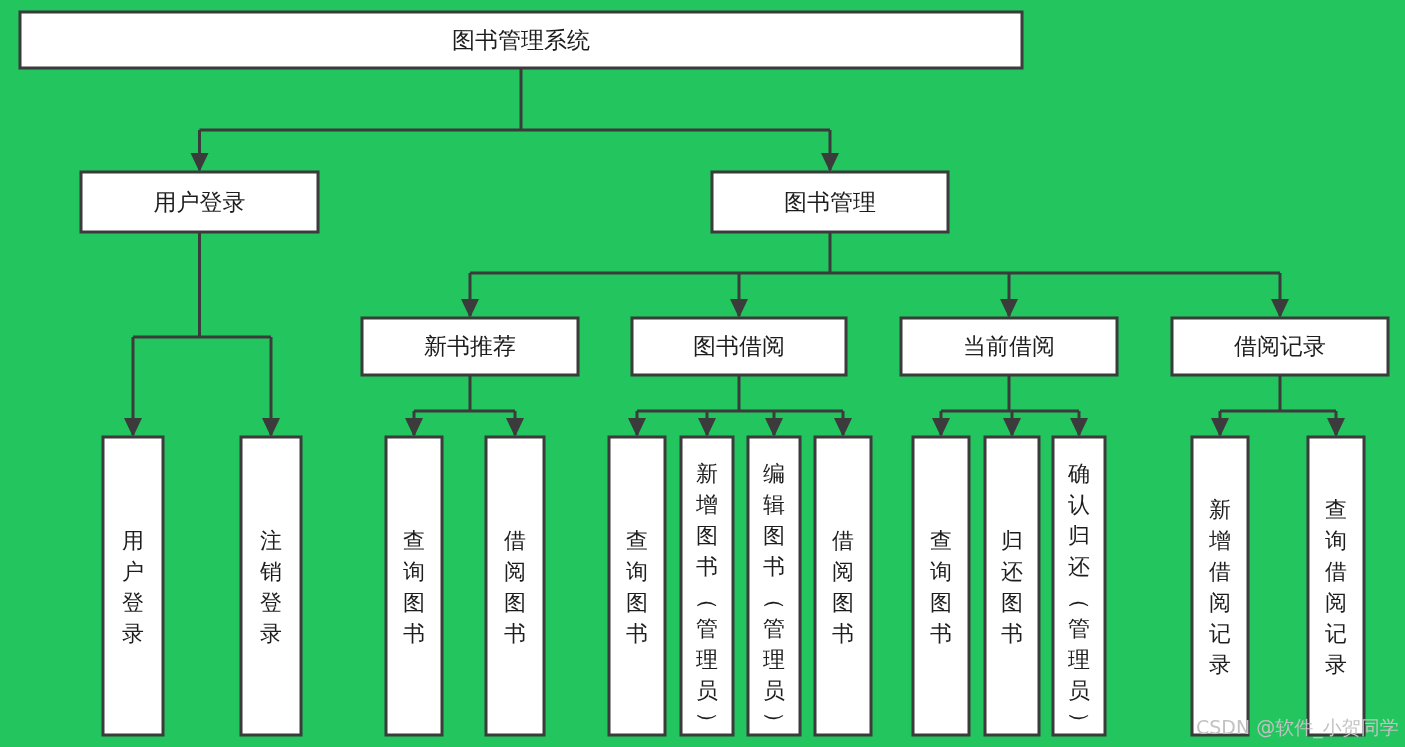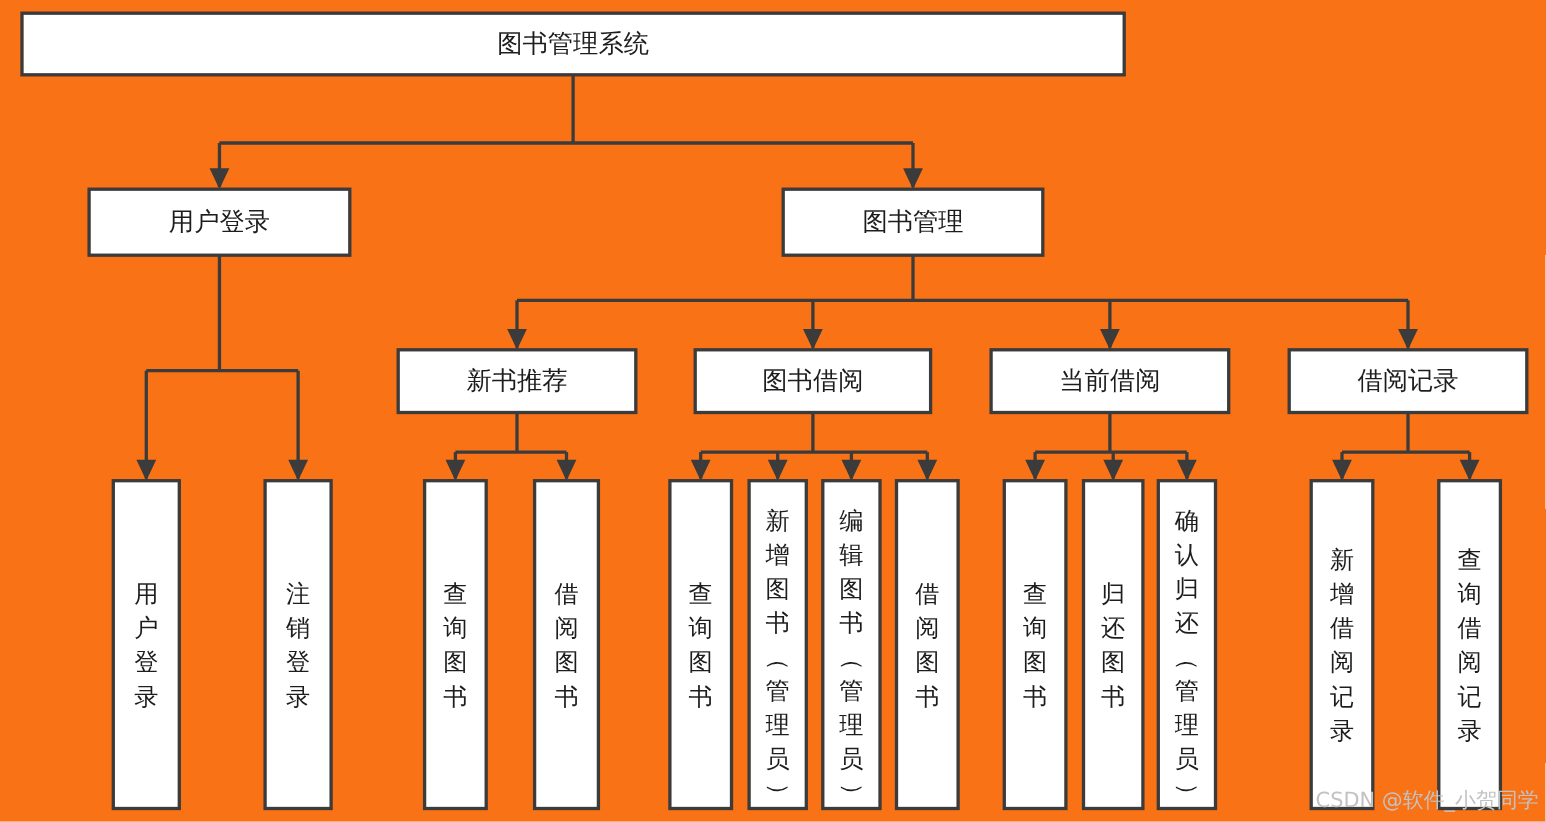--- a/index.html
+++ b/index.html
@@ -8,21 +8,21 @@
     padding: 0;
     background: #ffffff;
   }
   body {
     font-family: "DejaVu Sans", "Liberation Sans", sans-serif;
   }
   #diagram-root {
     position: relative;
     width: 1405px;
     height: 747px;
-    background: #f97316;
+    background: #22c55e;
     overflow: hidden;
   }
   svg.diagram-canvas {
     position: absolute;
     top: 0;
     left: 0;
     width: 1405px;
     height: 747px;
     display: block;
   }

